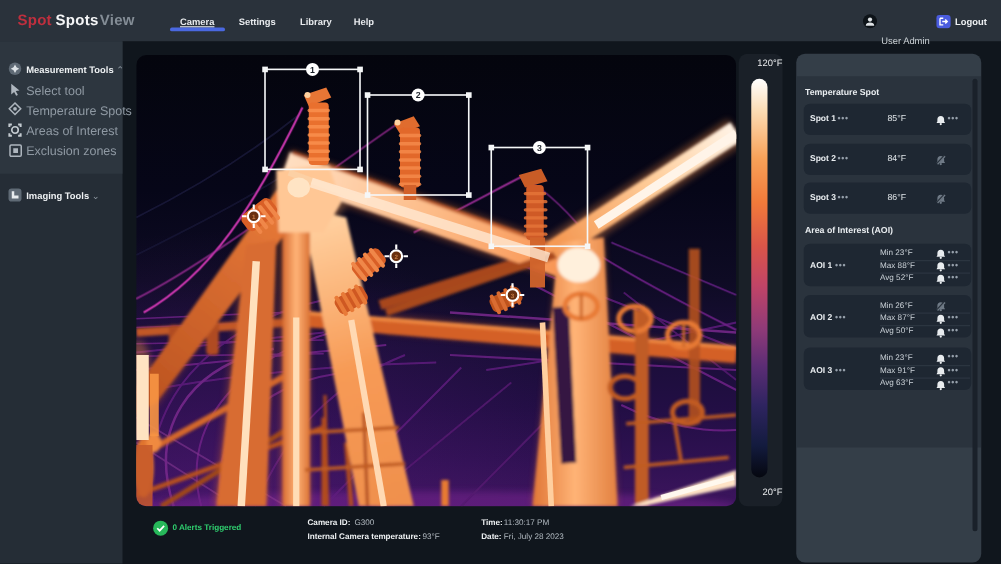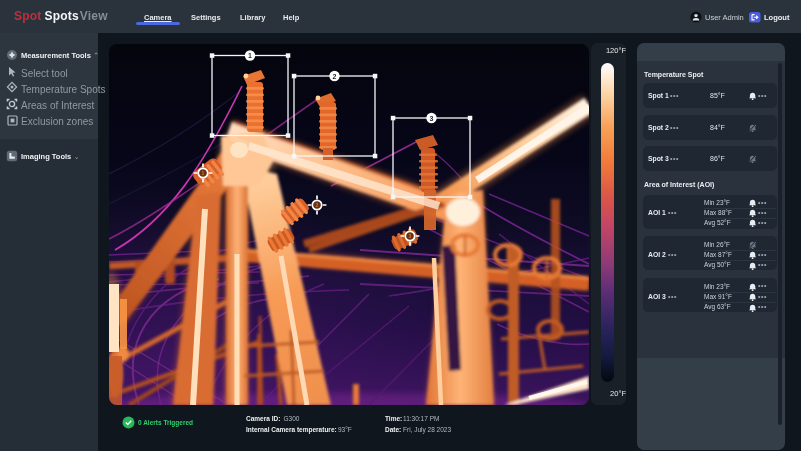--- a/index.html
+++ b/index.html
@@ -5,21 +5,21 @@
   body{width:801px;height:451px;background:#10161d;font-family:"Liberation Sans",sans-serif;position:relative;overflow:hidden;}
   .abs{position:absolute;}
   
   #topbar{left:0;top:0;width:801px;height:33px;background:#2a323b;}
   #logo{left:14px;top:9px;font-size:12px;font-weight:bold;letter-spacing:.2px;}
   #logo .s{color:#bf2f3e;}
   #logo .l{color:#f5f6f7;margin-left:3px;margin-right:1px;}
   #logo .v{color:#848d96;font-weight:bold;}
   .nav{top:12.5px;font-size:7.5px;font-weight:bold;color:#e8ebee;}
   #navline{left:136px;top:22px;width:44px;height:2.5px;background:#4a68e0;border-radius:2px;}
-  #useradmin{left:705px;top:13px;font-size:7.5px;color:#ccd2d6;}
+  #useradmin{left:705px;top:28px;font-size:7.5px;color:#ccd2d6;}
   #logouttext{left:764px;top:13px;font-size:7.5px;font-weight:bold;color:#eef1f3;}
   
   #sidebar{left:0;top:33px;width:98px;height:418px;background:#252d36;}
   #sidetop{left:0;top:33px;width:98px;height:106px;background:#2d363f;}
   .sideitem{left:21px;font-size:10px;color:#8f99a3;}
   .sidehead{left:21px;font-size:7.5px;font-weight:bold;color:#eef1f3;}
   
   #cbpanel{left:591px;top:42.5px;width:35px;height:362px;background:#1a2028;border-radius:7px;}
   #cbar{left:601px;top:63px;width:13px;height:319px;border-radius:7px;
     background:linear-gradient(to bottom,#ffffff 0%,#fcdcb4 8%,#f8a158 20%,#f17a3a 31%,#da5549 42%,#c04467 52%,#8e3a78 63%,#5c2d75 72%,#2e2460 82%,#131b3e 92%,#05070f 100%);}

